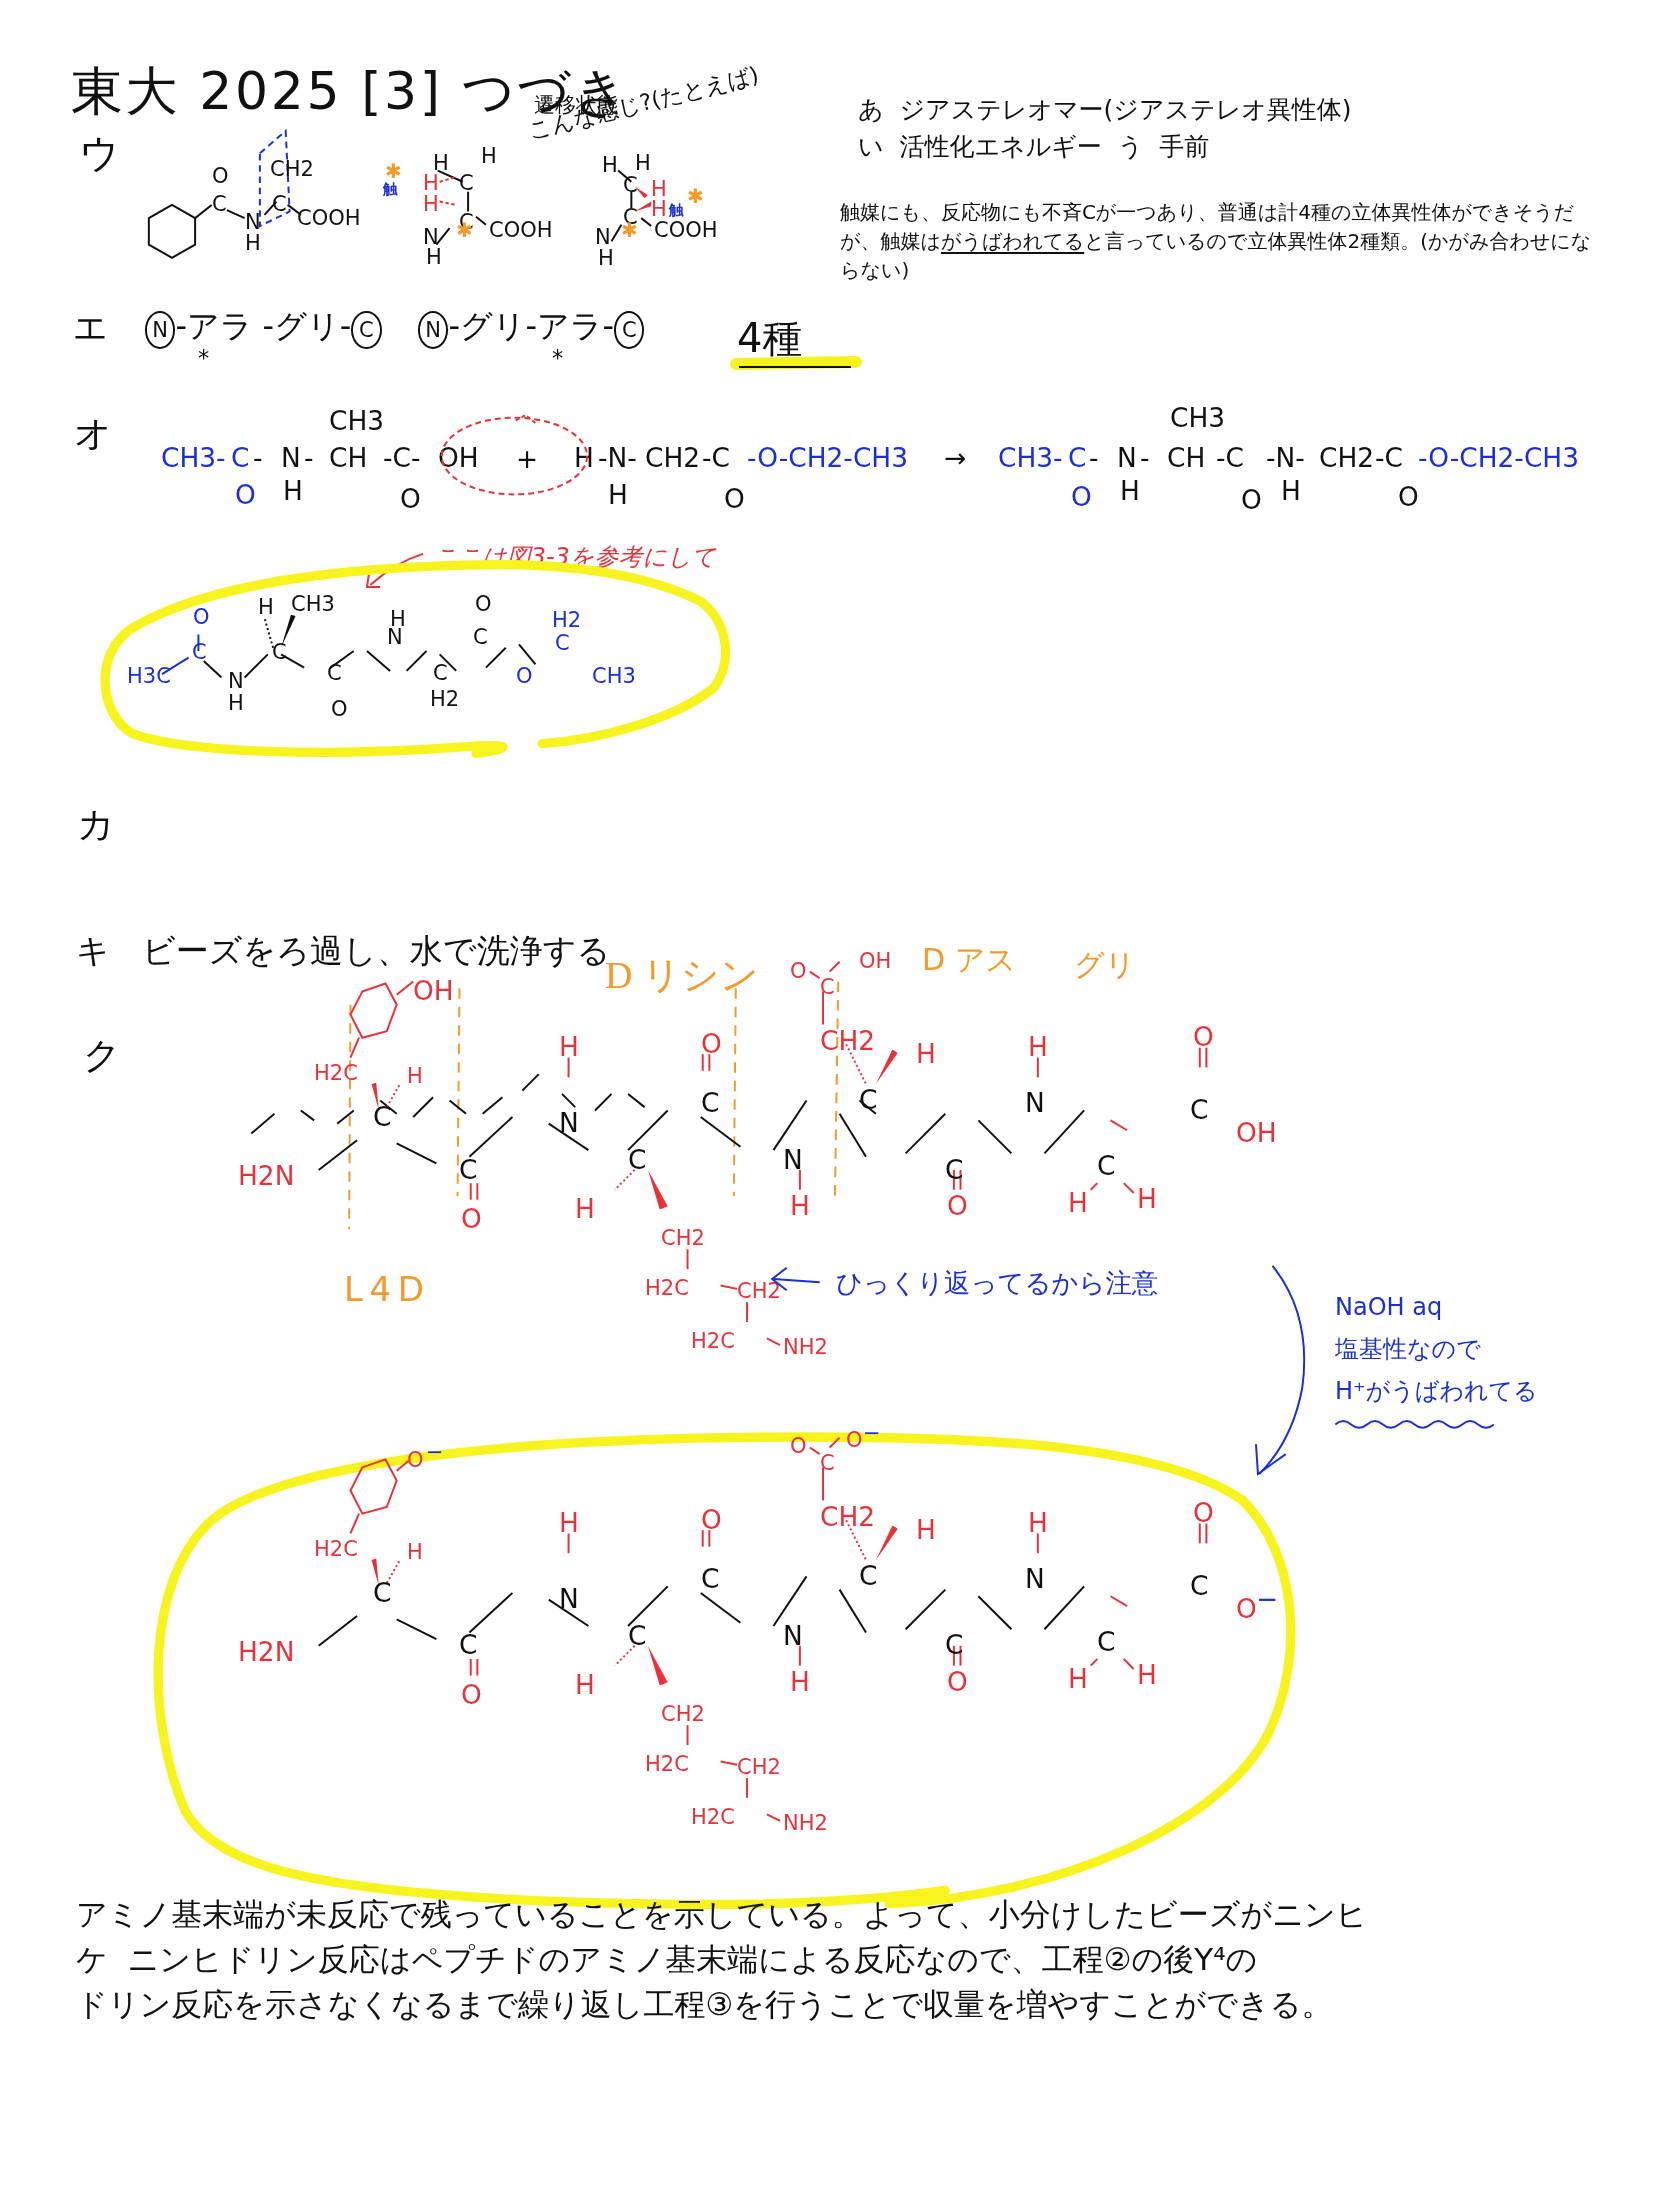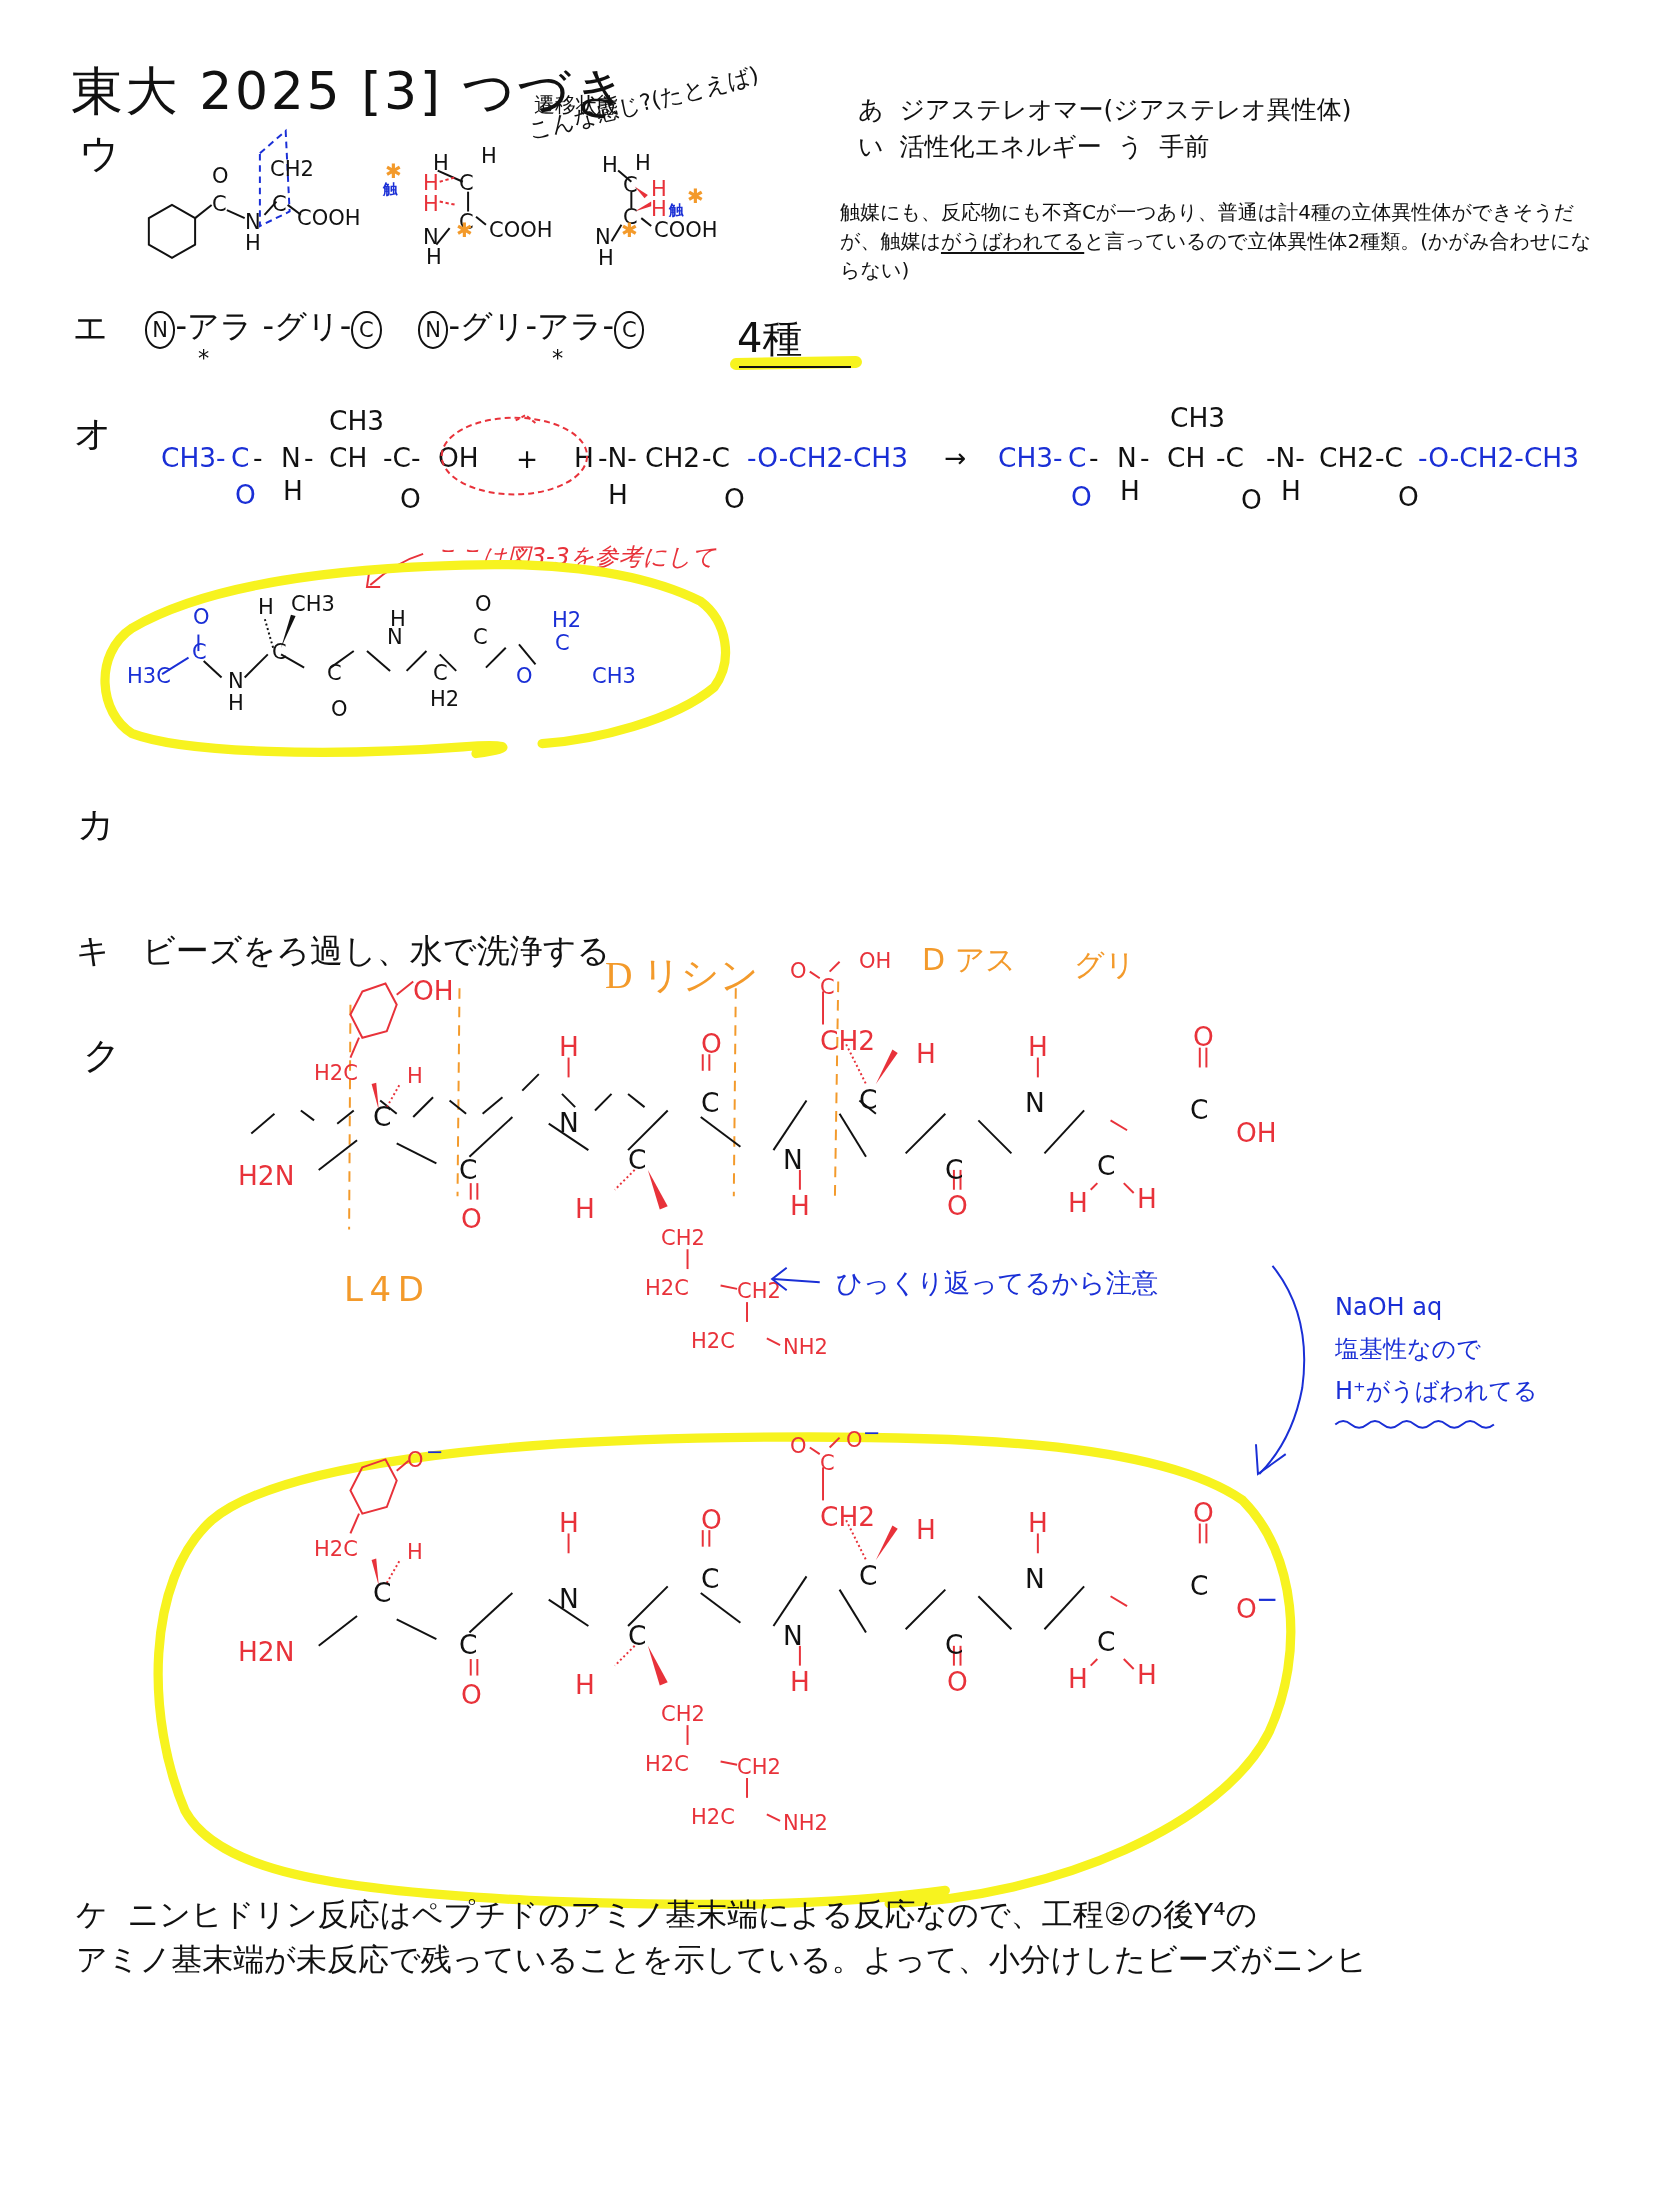--- a/index.html
+++ b/index.html
@@ -450,17 +450,18 @@
     <span class="abs chem red" style="left:1137px; top:1659px;">H</span>
     <span class="abs chem blk" style="left:1190px; top:1570px;">C</span>
     <span class="abs chem red" style="left:1193px; top:1497px;">O</span>
     <span class="abs chem red" style="left:1236px; top:1593px;">O</span>
     <span class="abs chem blue" style="left:1256px; top:1583px;">−</span>
   </div>
 </div>
 
 <div>
   <div class="abs typed" style="left:76px; top:1892px; font-size:31px; line-height:45px; white-space:nowrap;">
+    <div>アミノ基末端が未反応で残っていることを示している。よって、小分けしたビーズがニンヒ</div>
     <div><span>ケ</span>&nbsp;&nbsp;<span>ニンヒドリン反応はペプチドのアミノ基末端による反応なので、工程②の後Y⁴の</span></div>
-    <div>アミノ基末端が未反応で残っていることを示している。よって、小分けしたビーズがニンヒ</div>
+    <div>ドリン反応を示さなくなるまで繰り返し工程③を行うことで収量を増やすことができる。</div>
   </div>
 </div>
 
 
 </body></html>

